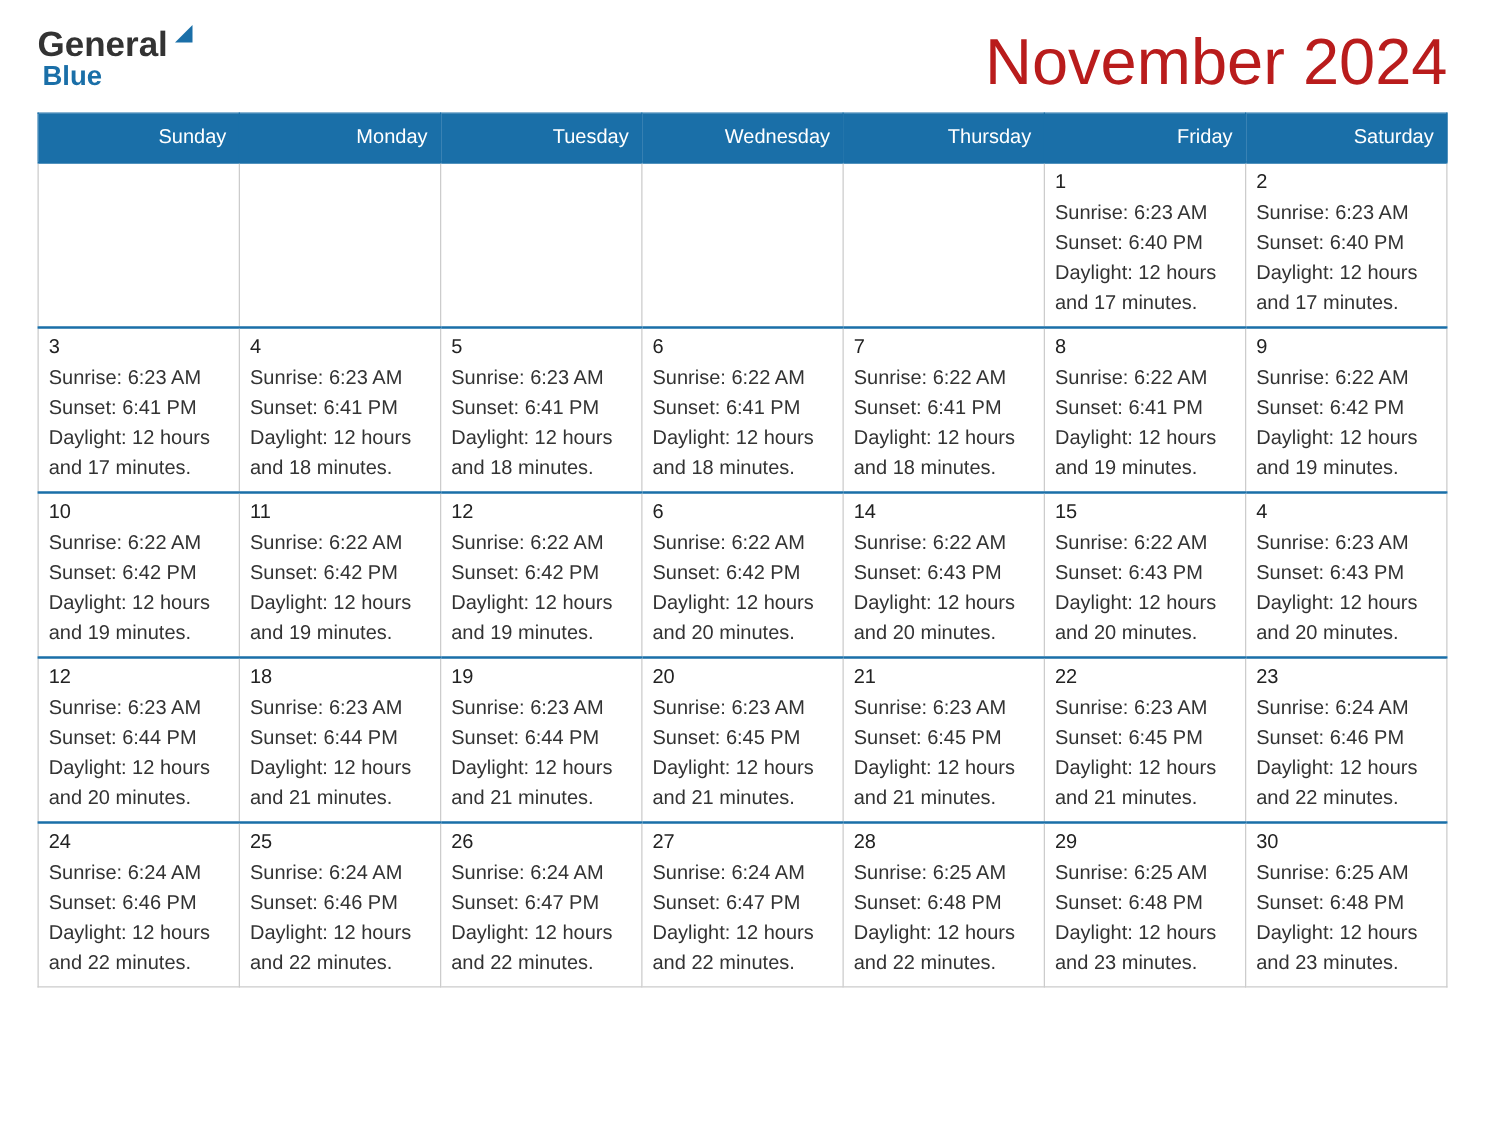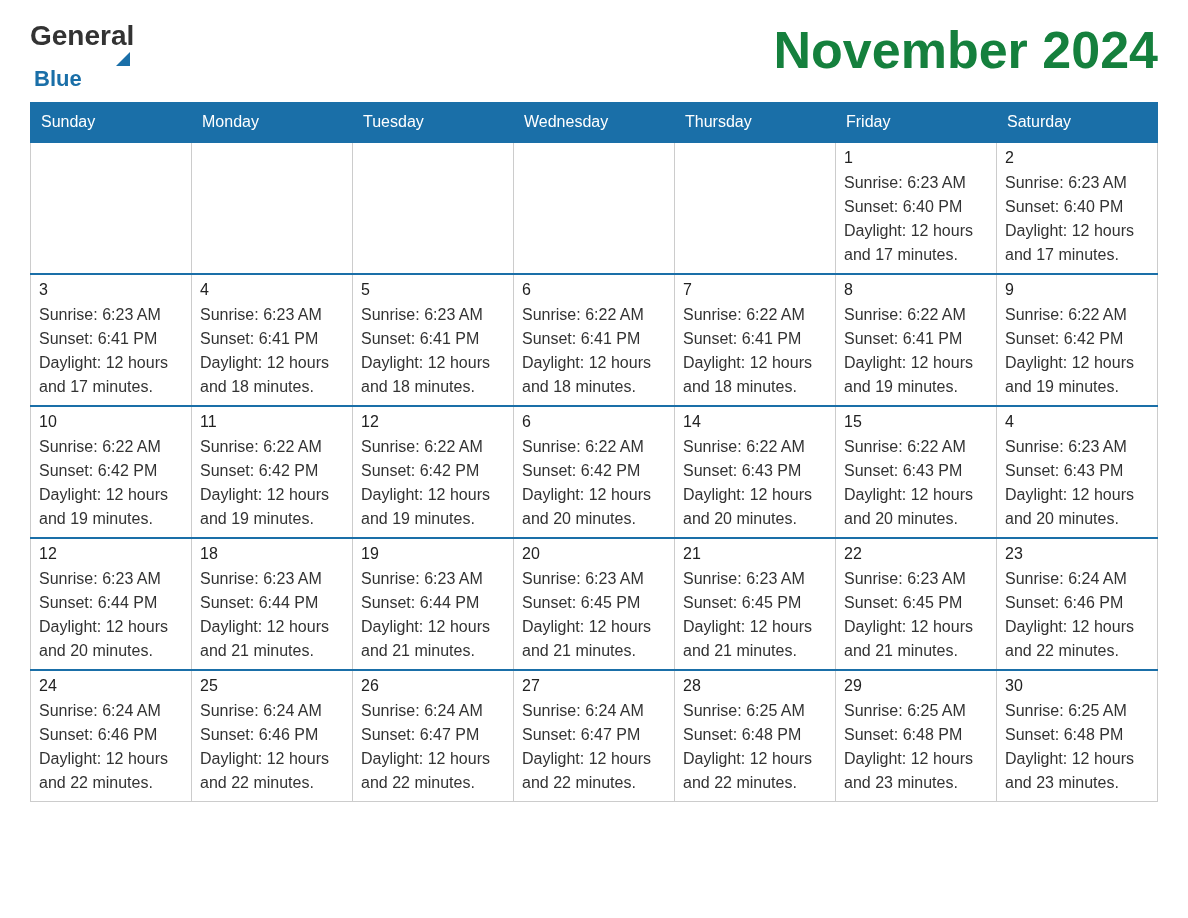--- a/index.html
+++ b/index.html
@@ -32,40 +32,40 @@
       color: #1a6fa8;
       margin-top: -4px;
       padding-left: 4px;
       text-align: center;
     }
     .title-block {
       text-align: right;
     }
     .month-title {
       font-size: 52px;
-      font-weight: bold;
-      color: #15803d;
+      font-weight: normal;
+      color: #b91c1c;
     }
     .location-title {
       font-size: 22px;
       color: #444;
       margin-top: 4px;
     }
     .calendar {
       width: 100%;
       border-collapse: collapse;
       margin-top: 6px;
     }
     .calendar th {
       background-color: #1a6fa8;
       color: #fff;
       font-size: 16px;
       font-weight: normal;
       padding: 10px 10px;
-      text-align: left;
+      text-align: right;
       border: 1px solid #1a6fa8;
     }
     .calendar td {
       vertical-align: top;
       padding: 6px 8px;
       font-size: 12.5px;
       color: #333;
       border: 1px solid #ccc;
       border-top: 2px solid #1a6fa8;
       width: calc(100% / 7);
@@ -82,21 +82,21 @@
       font-size: 16px;
       color: #333;
       line-height: 1.5;
     }
   </style>
 </head>
 <body>
 
 <div class="header">
   <div class="logo">
-    <div style="display:flex; align-items:flex-end;flex-direction:column;">
+    <div style="display:flex; align-items:flex-start;">
       <span class="logo-text">General</span>
       <svg width="22" height="22" viewBox="0 0 22 22" style="margin-left:2px; margin-top:-4px;">
         <polygon points="4,18 18,18 18,4" fill="#1a6fa8"></polygon>
       </svg>
     </div>
     <div class="logo-blue-text">Blue</div>
   </div>
   <div class="title-block">
     <div class="month-title">November 2024</div>
   </div>

